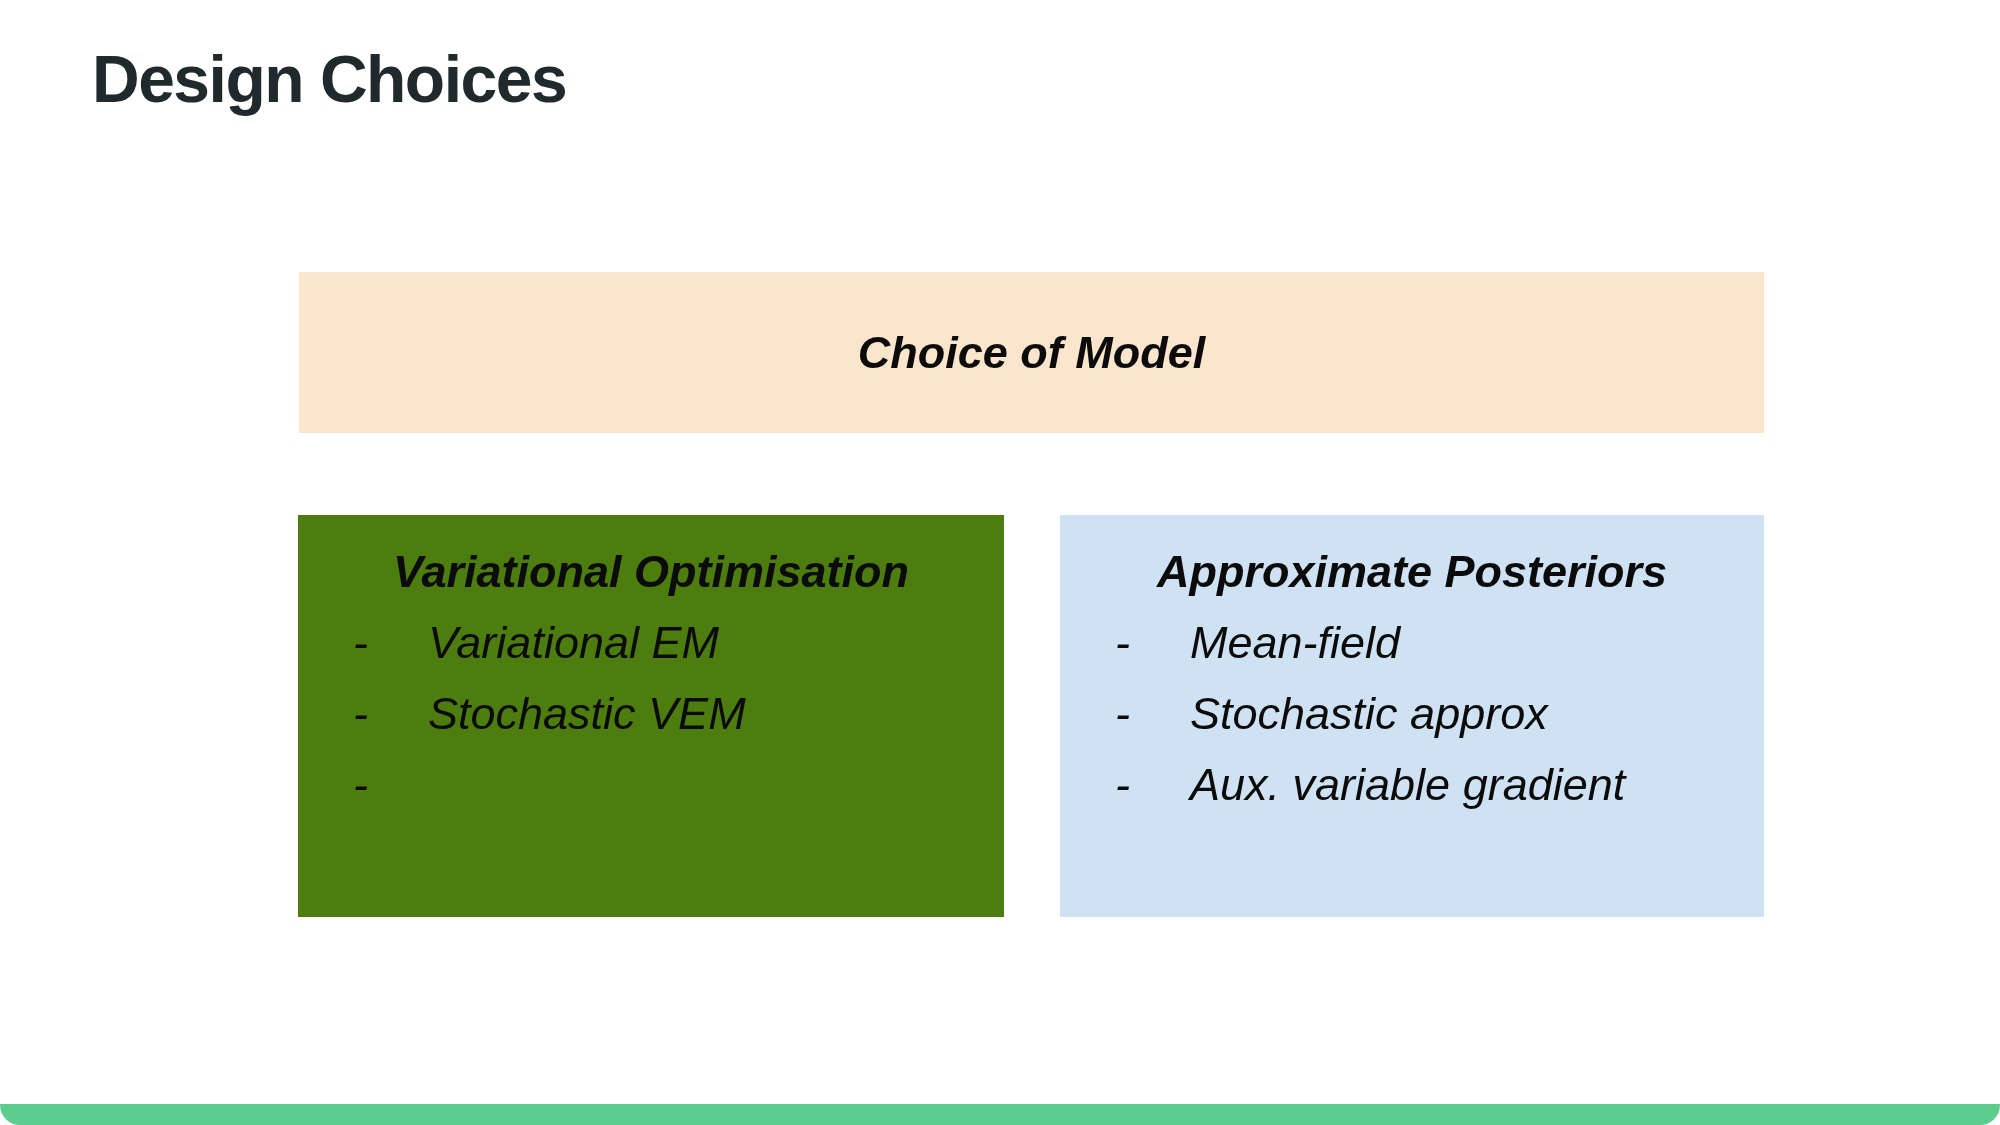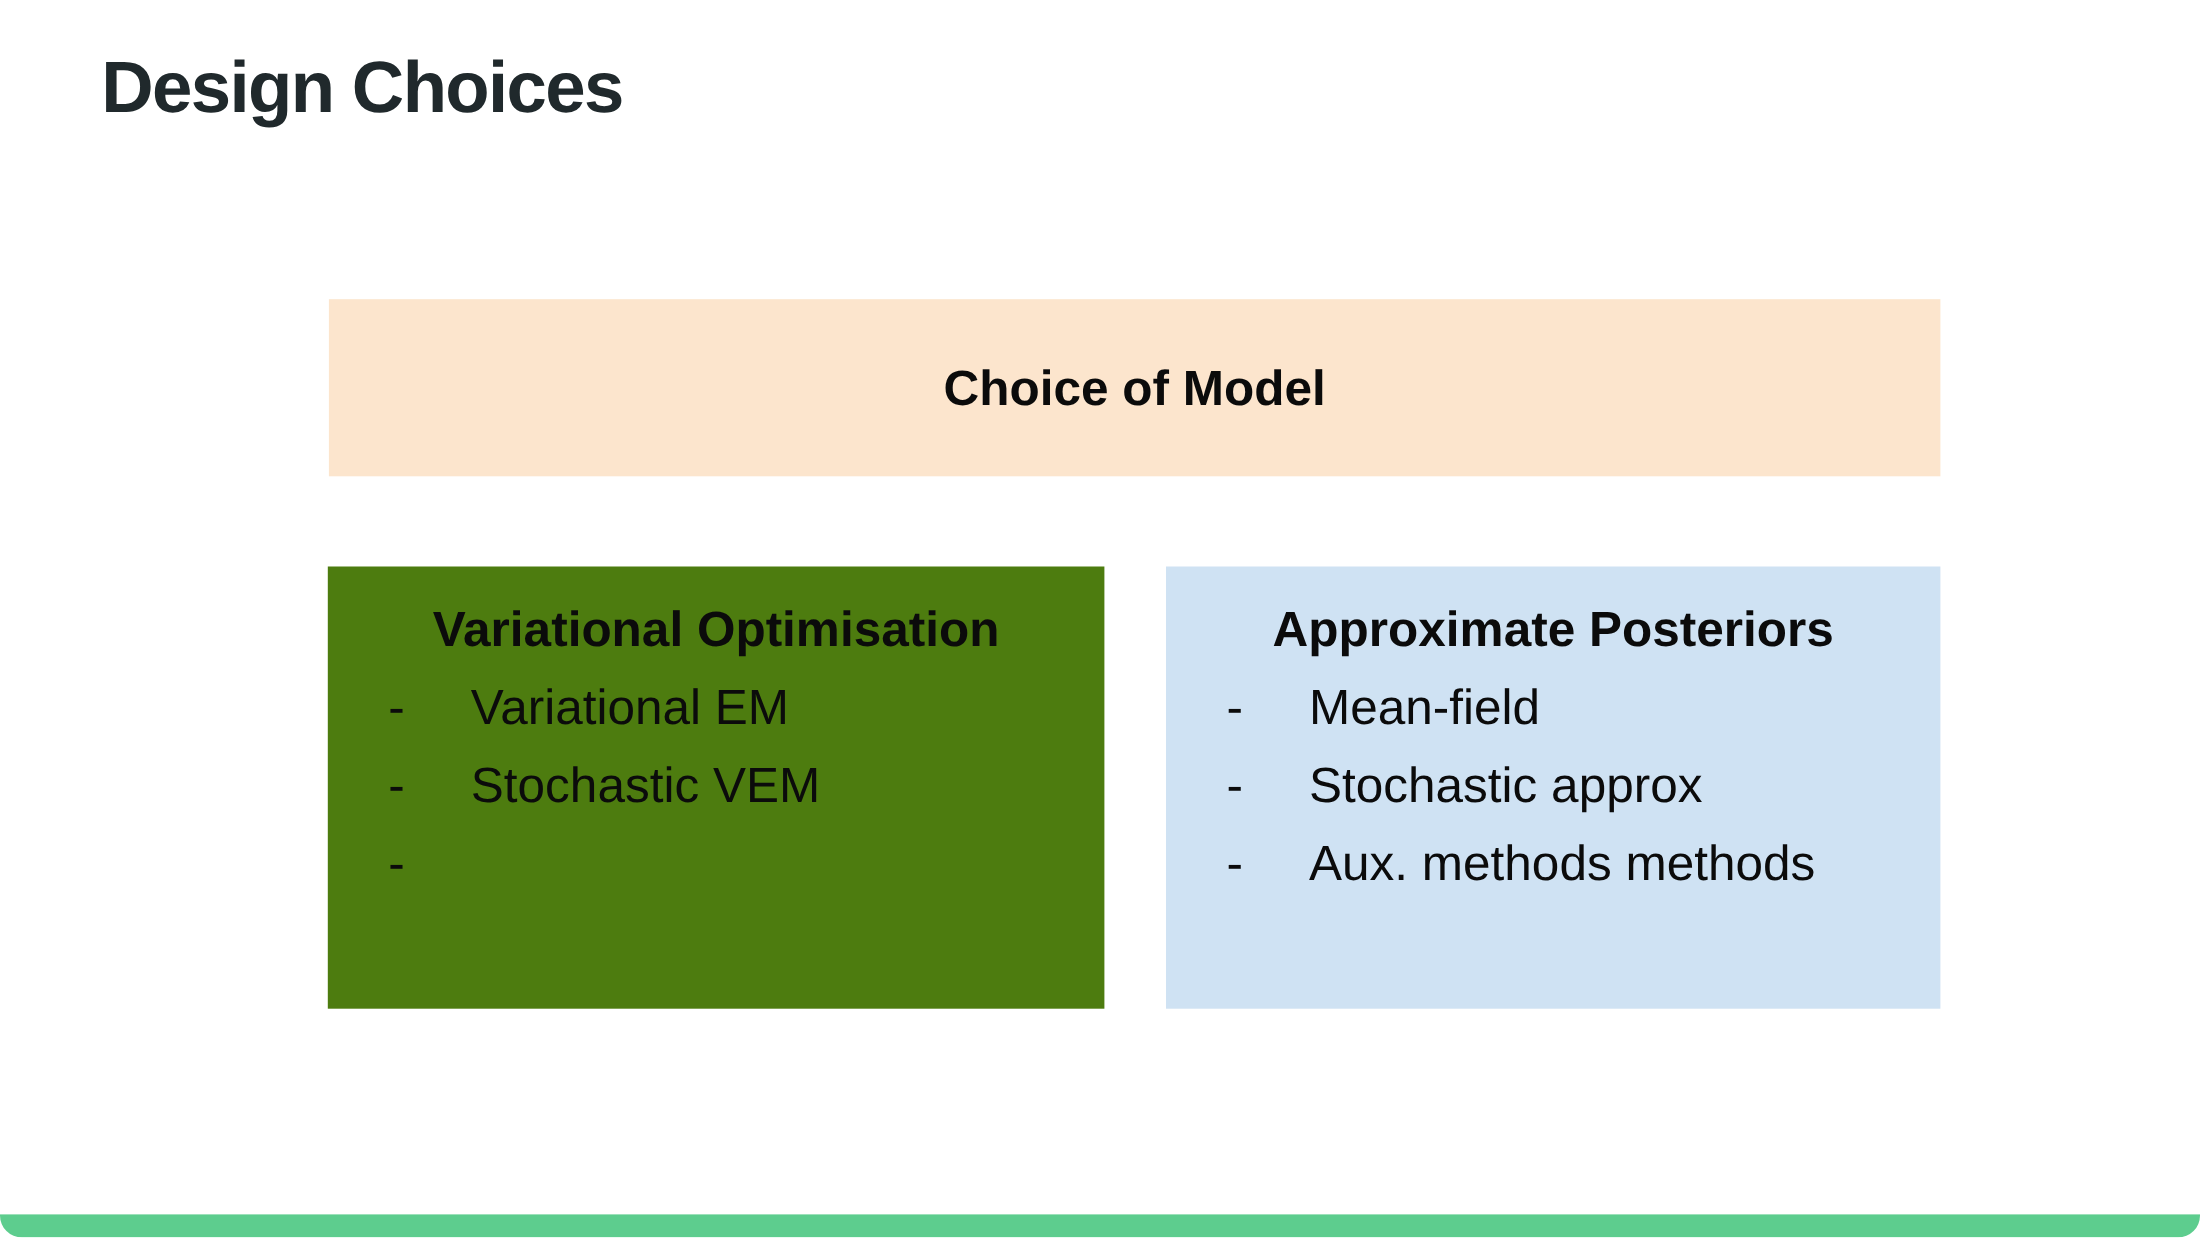--- a/index.html
+++ b/index.html
@@ -24,20 +24,21 @@
     font-size: 66px;
     line-height: 1.25;
     font-weight: 700;
     letter-spacing: -1.5px;
     color: #20292c;
     white-space: nowrap;
   }
   .box {
     position: absolute;
     box-sizing: border-box;
+    font-style: italic;
   }
   .box-model {
     left: 299px;
     top: 272px;
     width: 1465px;
     height: 161px;
     background: #fce5cd;
     display: flex;
     flex-direction: column;
     justify-content: center;
@@ -129,19 +130,19 @@
     <div class="item-row">
       <span class="item-dash">-</span>
       <span class="item-label">Mean-field</span>
     </div>
     <div class="item-row">
       <span class="item-dash">-</span>
       <span class="item-label">Stochastic approx</span>
     </div>
     <div class="item-row">
       <span class="item-dash">-</span>
-      <span class="item-label">Aux. methods methods</span>
+      <span class="item-label">Aux. variable gradient</span>
     </div>
   </div>
 
   <div class="footer-bar"></div>
 
 </div>
 
 </body></html>

